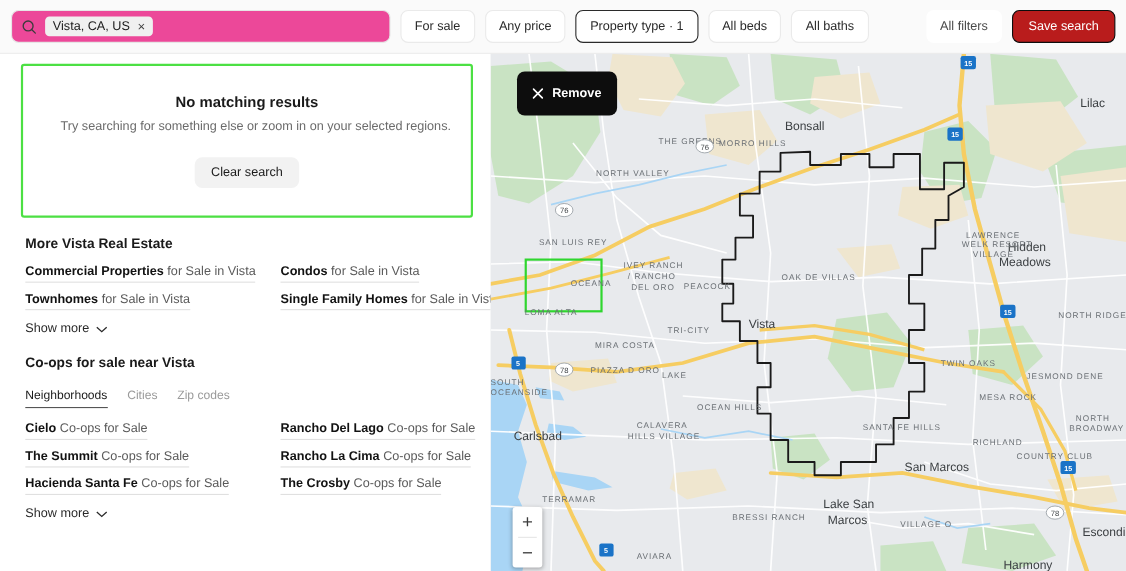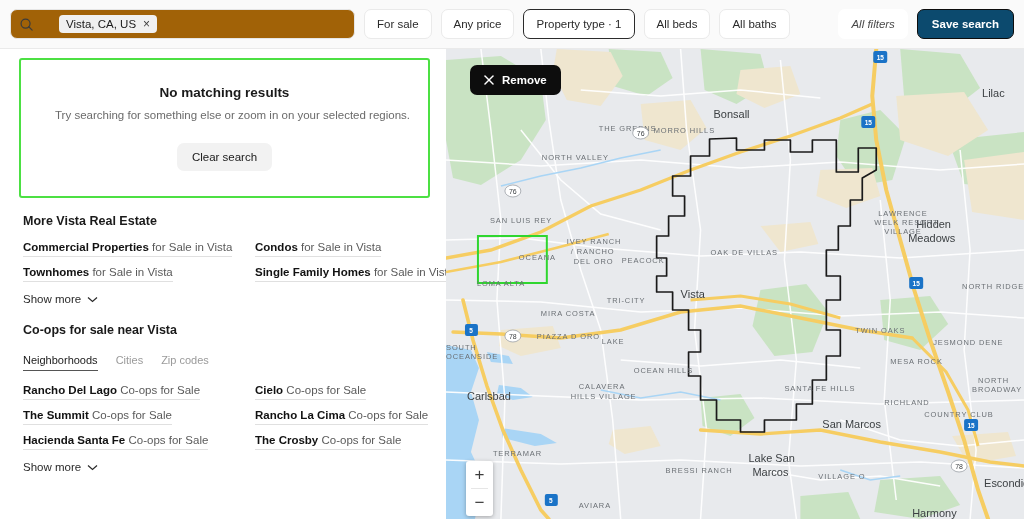--- a/index.html
+++ b/index.html
@@ -15,24 +15,24 @@
   
   .toolbar {
     height: 49px; min-height: 49px;
     display: flex; align-items: center;
     padding: 0 10px; gap: 9px;
     background: #fafafa;
     border-bottom: 1px solid #eaeaea;
   }
   .search-box {
     flex: 0 0 345px; height: 30px;
-    background: #a16207; border: 1px solid #e6e6e6;
+    background: #ec4899; border: 1px solid #e6e6e6;
     border-radius: 7px;
     display: flex; align-items: center;
-    padding: 0 8px; gap: 25px;
+    padding: 0 8px; gap: 7px;
   }
   .search-icon { width: 15px; height: 15px; flex: 0 0 15px; display: block; }
   .chip {
     display: inline-flex; align-items: center; gap: 7px;
     background: #f0f0f0; border-radius: 4px;
     padding: 3px 7px; font-size: 11.5px; color: #1a1a1a;
     white-space: nowrap;
   }
   .chip-x { font-size: 12px; color: #3d3d3d; line-height: 1; cursor: pointer; }
 
@@ -40,24 +40,24 @@
     height: 30px; padding: 0 12px;
     background: #ffffff; border: 1px solid #eaeaea;
     border-radius: 7px;
     font-size: 11.5px; color: #2a2a2a;
     display: inline-flex; align-items: center; justify-content: center;
     white-space: nowrap; cursor: pointer;
     font-family: "Liberation Sans", sans-serif;
   }
   .fbtn.active { border: 1.6px solid #2b2b2b; }
   .spacer { flex: 1 1 auto; }
-  .fbtn.ghost { border-color: transparent; background: #ffffff; color: #4a4a4a; font-style: italic; }
+  .fbtn.ghost { border-color: transparent; background: #ffffff; color: #4a4a4a; }
   .fbtn.primary {
-    background: #0c4a6e; color: #ffffff; border-color: #0d0d0d;
-    font-weight: bold; padding: 0 14px;
+    background: #b91c1c; color: #ffffff; border-color: #0d0d0d;
+    font-weight: normal; padding: 0 14px;
   }
 
   
   .body { flex: 1 1 auto; display: flex; min-height: 0; }
   .left {
     width: 446px; min-width: 446px; height: 470px;
     background: #ffffff; overflow: hidden;
     padding: 0 8px;
   }
   .right { flex: 1 1 auto; position: relative; overflow: hidden; background: #e8eaed; }
@@ -105,21 +105,21 @@
     font-size: 11.5px; color: #2a2a2a; margin-top: 11px; cursor: pointer;
   }
   .chev { display: block; }
 
   
   .map { position: absolute; inset: 0; }
   .map svg { display: block; width: 100%; height: 100%; }
   .remove-btn {
     position: absolute; left: 24px; top: 16px;
     background: #0d0d0d; color: #fff;
-    border-radius: 7px; height: 30px;
+    border-radius: 7px; height: 40px;
     display: inline-flex; align-items: center; gap: 8px;
     padding: 0 14px; font-size: 11.5px; font-weight: bold;
     cursor: pointer; border: none;
     font-family: "Liberation Sans", sans-serif;
   }
   .zoomctl {
     position: absolute; left: 20px; bottom: 3px;
     width: 27px; background: #ffffff;
     border-radius: 3px; box-shadow: 0 1px 4px rgba(0,0,0,.3);
     display: flex; flex-direction: column;
@@ -198,22 +198,22 @@
       </div>
 
       <div class="section">
         <div class="sec-title">Co-ops for sale near Vista</div>
         <div class="tabs">
           <div class="tab sel">Neighborhoods</div>
           <div class="tab">Cities</div>
           <div class="tab">Zip codes</div>
         </div>
         <div class="grid">
+          <a class="lnk"><b>Cielo</b><span> Co-ops for Sale</span></a>
           <a class="lnk"><b>Rancho Del Lago</b><span> Co-ops for Sale</span></a>
-          <a class="lnk"><b>Cielo</b><span> Co-ops for Sale</span></a>
           <a class="lnk"><b>The Summit</b><span> Co-ops for Sale</span></a>
           <a class="lnk"><b>Rancho La Cima</b><span> Co-ops for Sale</span></a>
           <a class="lnk"><b>Hacienda Santa Fe</b><span> Co-ops for Sale</span></a>
           <a class="lnk"><b>The Crosby</b><span> Co-ops for Sale</span></a>
         </div>
         <div class="showmore">
           <span>Show more</span>
           <svg class="chev" width="11" height="7" viewBox="0 0 11 7">
             <polyline points="1,1.5 5.5,5.5 10,1.5" fill="none" stroke="#2a2a2a" stroke-width="1.2"></polyline>
           </svg>

